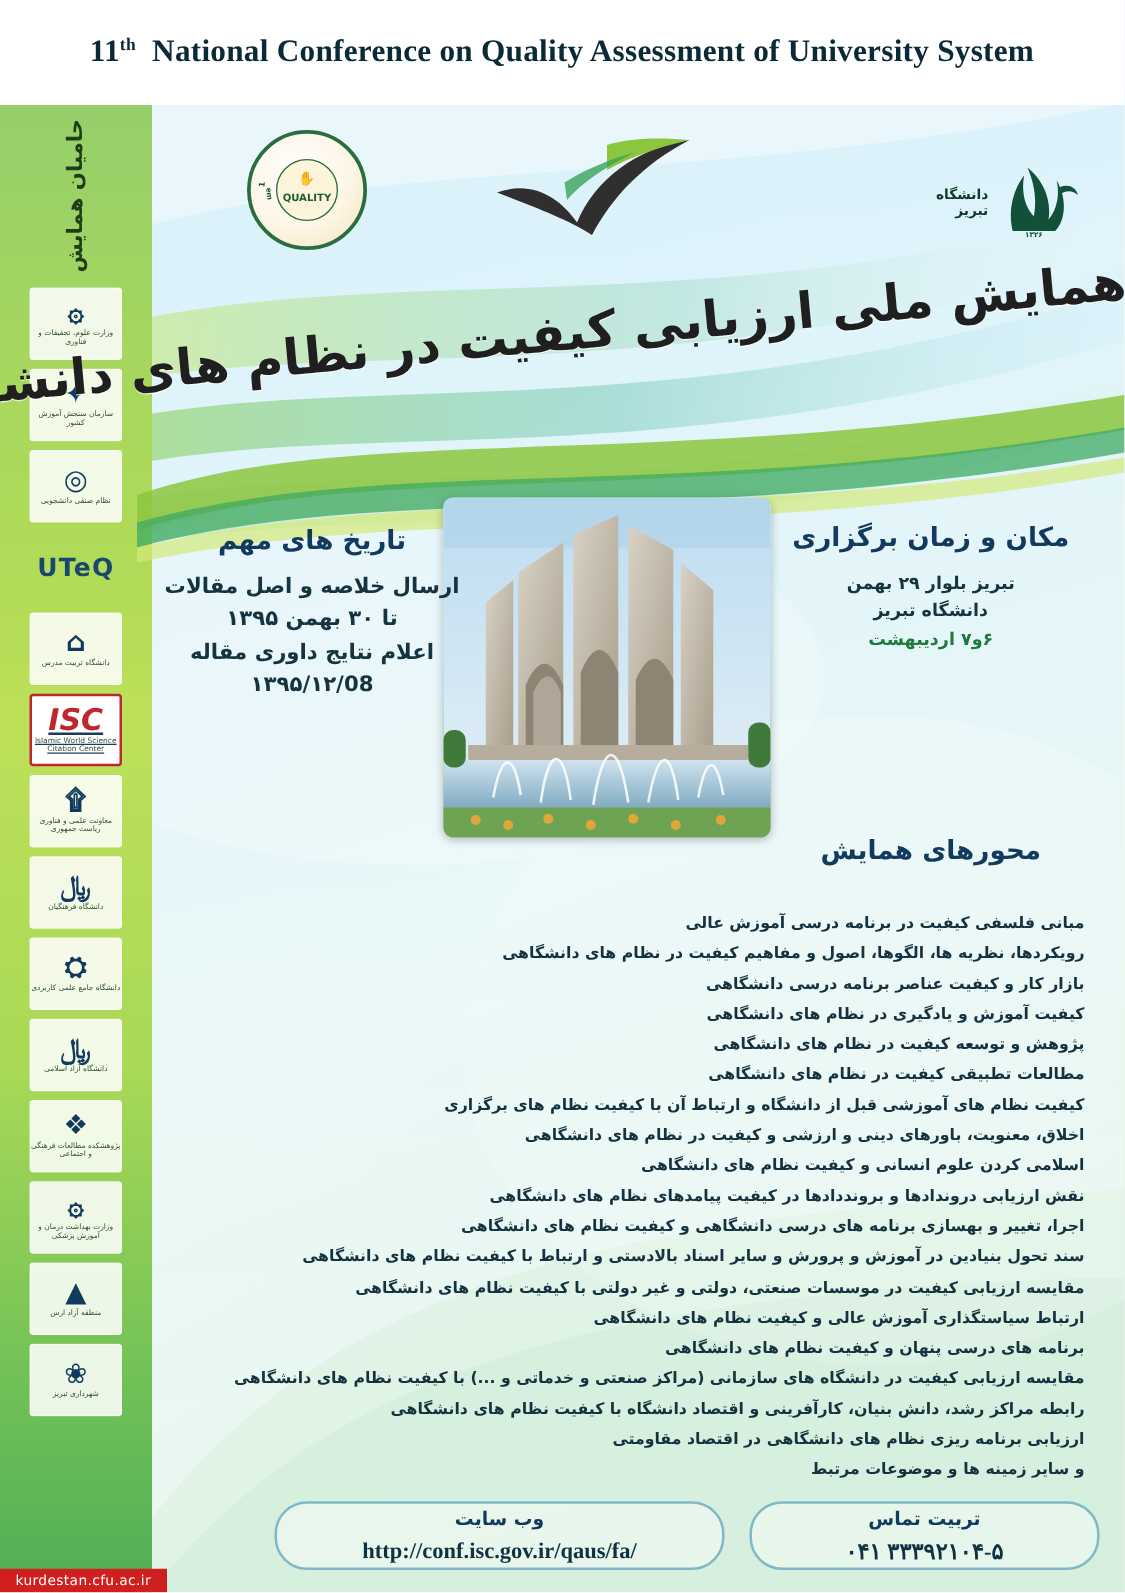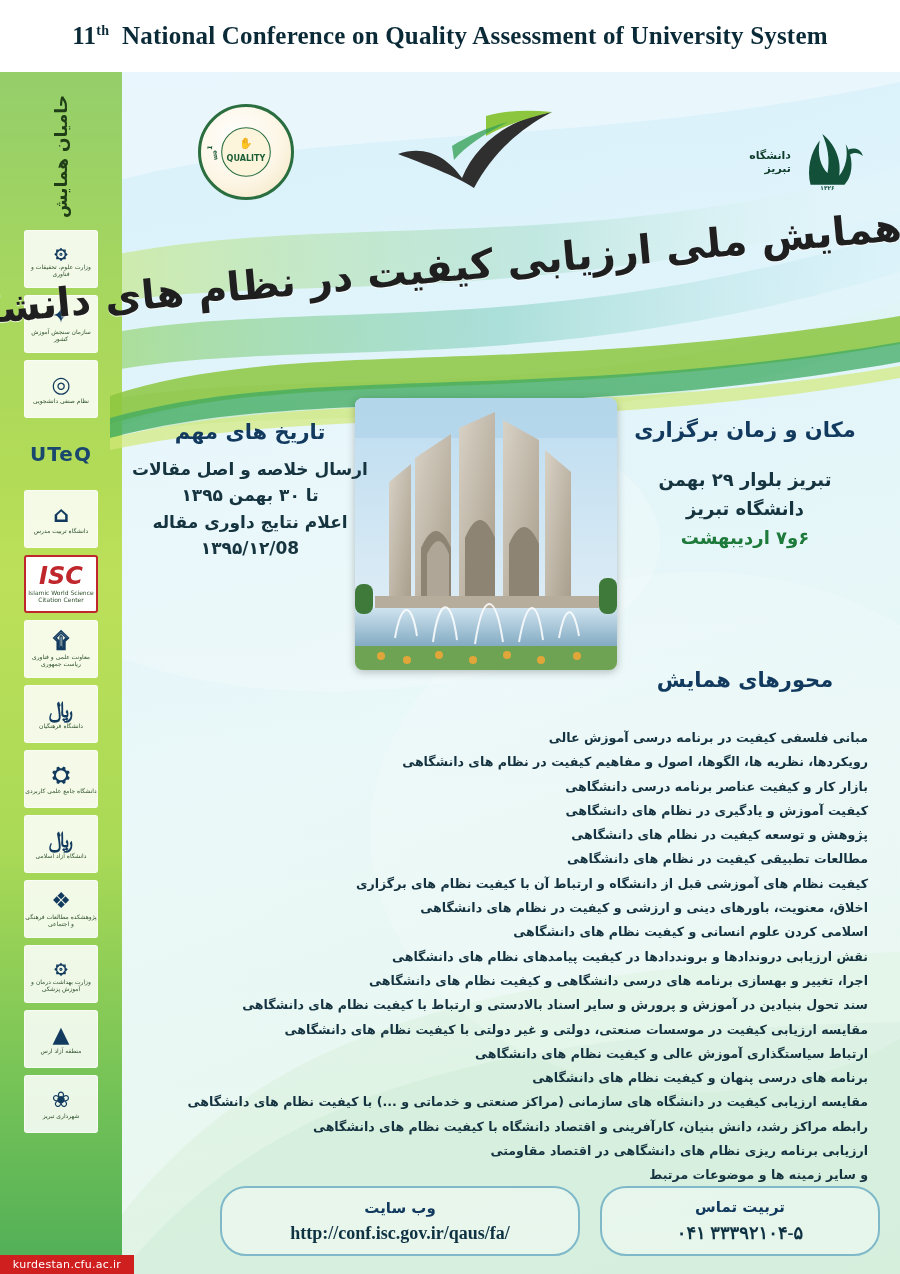--- a/index.html
+++ b/index.html
@@ -15,21 +15,21 @@
     width: 900px;
     height: 1274px;
     overflow: hidden;
     background: linear-gradient(160deg, #dff3fb 0%, #eaf7fb 30%, #f2fbf8 55%, #e6f6ea 80%, #dff1e6 100%);
   }
 
   
   .header-bar {
     position: absolute;
     top: 0; left: 0; right: 0;
-    height: 72px;
+    height: 84px;
     background: #ffffff;
     display: flex;
     align-items: center;
     justify-content: center;
     direction: ltr;
     z-index: 40;
   }
   .header-title {
     font-family: "Liberation Serif", "DejaVu Serif", serif;
     font-size: 25px;
@@ -99,20 +99,21 @@
   }
   .sponsor-logo.plain { background: transparent; border: none; }
   .sponsor-logo .mark {
     font-size: 22px; font-weight: bold; color: #123a5e;
     line-height: 1;
   }
   .sponsor-logo .sub { font-size: 6px; color: #2d4f2a; margin-top: 2px; }
   .sponsor-isc {
     background: #ffffff;
     border: 2px solid #c0272d;
+    text-decoration: underline;
   }
   .sponsor-isc .mark { color: #c0272d; font-size: 24px; font-style: italic; }
   .sponsor-uteq .mark { color: #19476e; font-size: 20px; letter-spacing: 1px; }
 
   .kurdestan-badge {
     position: absolute;
     bottom: 0; left: 0;
     width: 134px;
     height: 19px;
     background: #d01f1f;
@@ -220,22 +221,22 @@
     font-weight: bold;
   }
   .venue-block {
     position: absolute;
     top: 418px; left: 620px;
     width: 250px;
     z-index: 26;
     text-align: center;
   }
   .venue-block .lines {
-    margin-top: 24px;
-    font-size: 18px;
+    margin-top: 14px;
+    font-size: 14px;
     line-height: 1.6;
     color: #16343f;
     font-weight: bold;
   }
   .venue-block .highlight { color: #1d7a3a; text-align: center; }
 
   .topics-heading {
     position: absolute;
     top: 636px; left: 620px;
     width: 250px;
@@ -251,21 +252,21 @@
     line-height: 1.93;
     color: #14323f;
     font-weight: bold;
   }
   .topics-list div { white-space: nowrap; }
 
   
   .footer-box {
     position: absolute;
     bottom: 18px;
-    height: 70px;
+    height: 55px;
     border: 2px solid #7fb9c9;
     border-radius: 26px;
     background: rgba(255,255,255,0.42);
     z-index: 28;
     display: flex;
     flex-direction: column;
     align-items: center;
     justify-content: center;
   }
   .footer-box .label {

